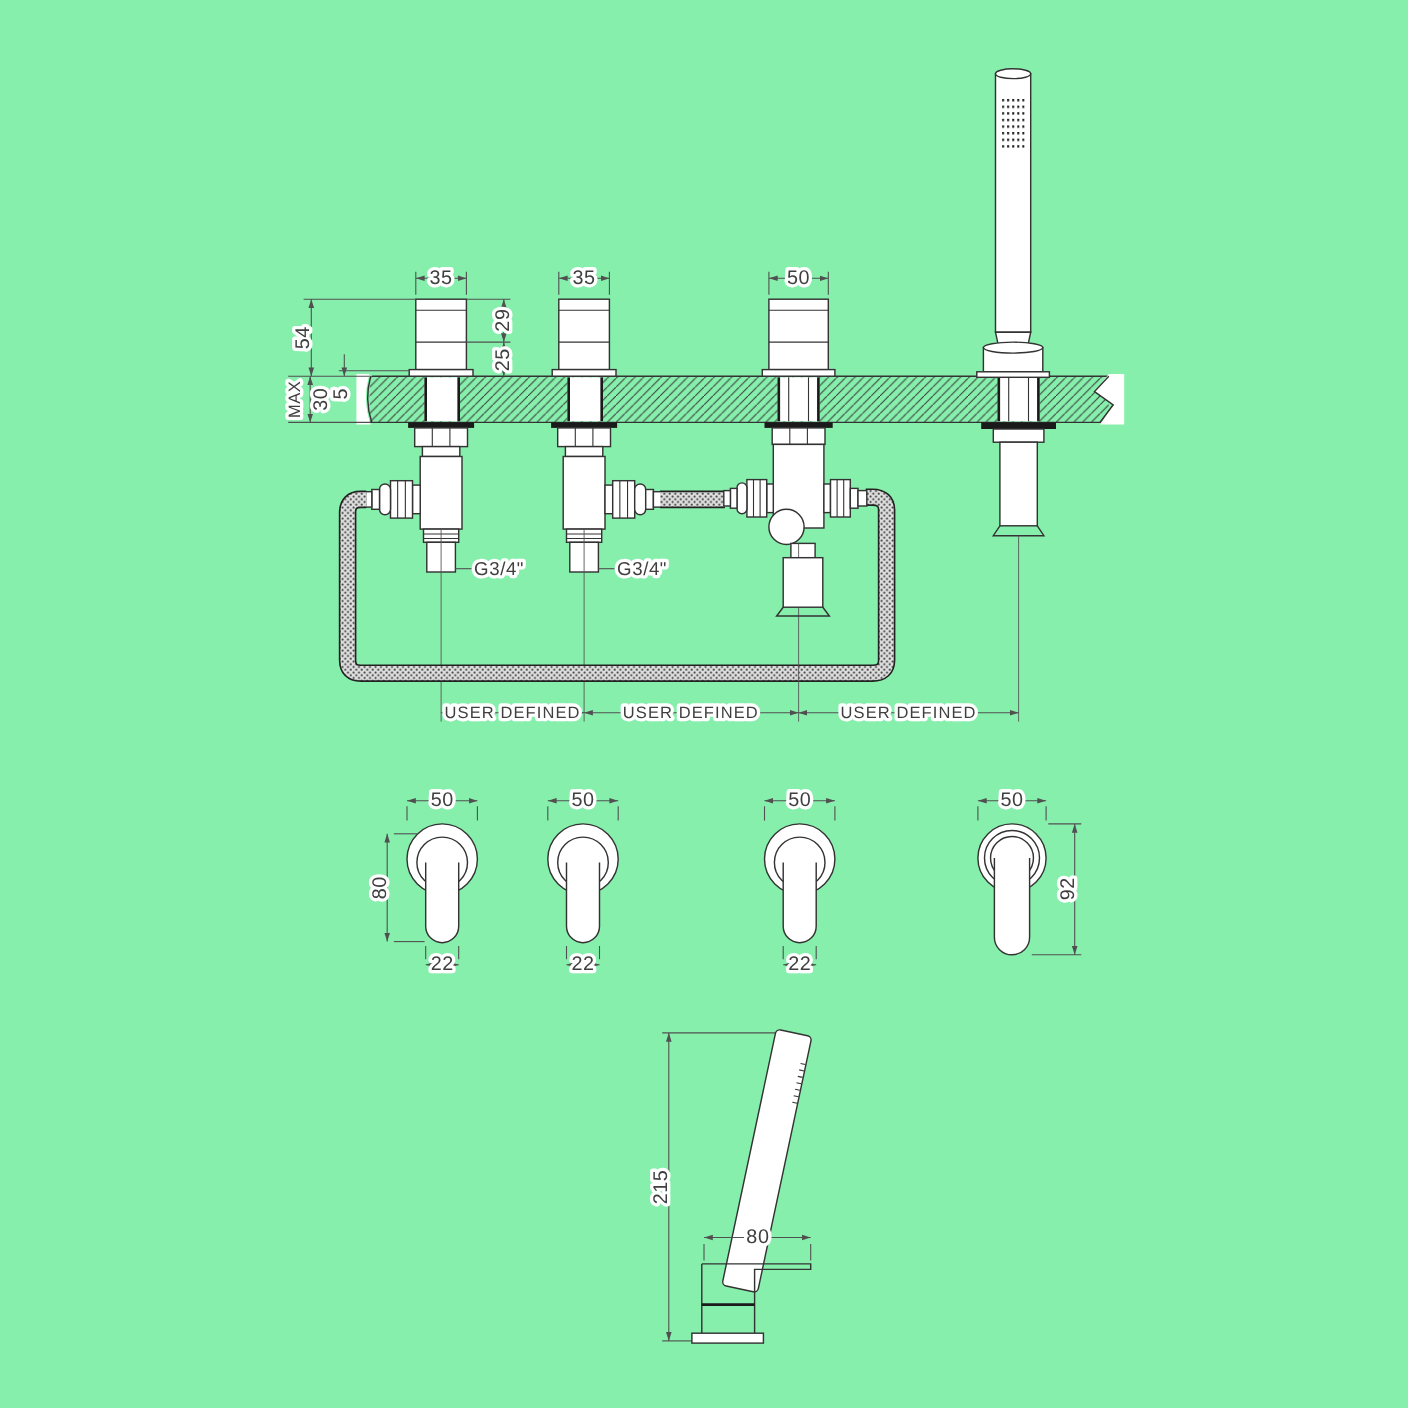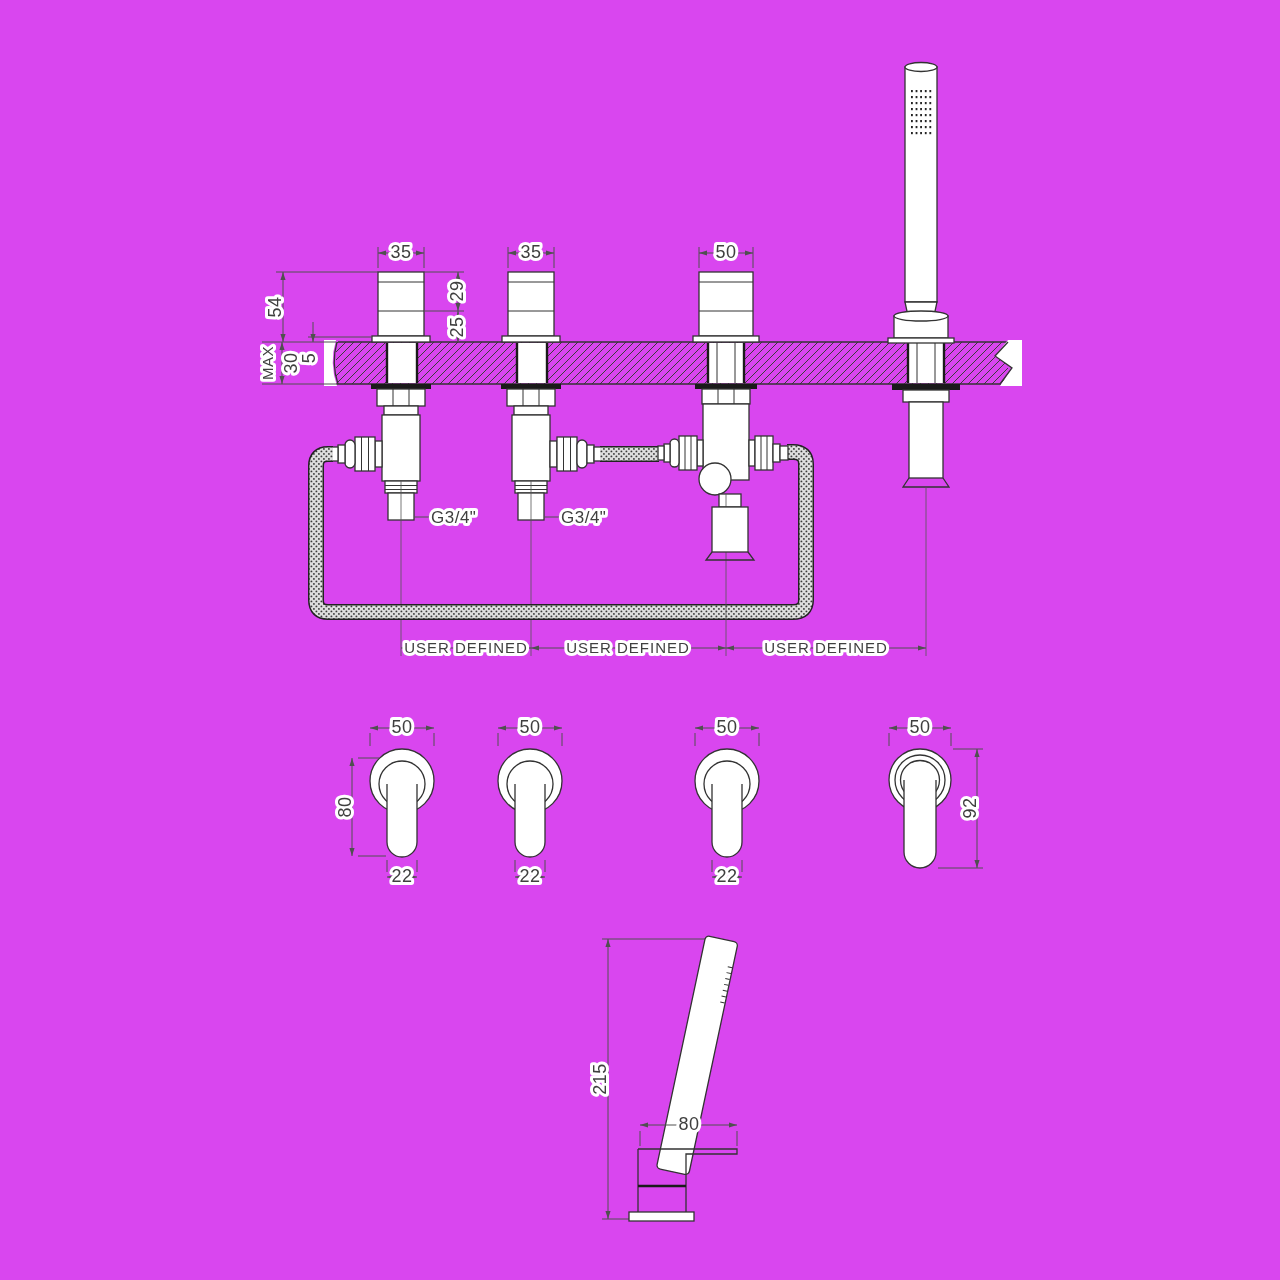--- a/index.html
+++ b/index.html
@@ -1,16 +1,16 @@
 <!DOCTYPE html>
 <html><head>
 <meta charset="utf-8">
 <style>
   html,body{margin:0;padding:0;background:#fff;}
-  .page{width:1280px;height:1280px;background:#d946ef;position:relative;overflow:hidden;}
+  .page{width:1280px;height:1280px;background:#86efac;position:relative;overflow:hidden;}
   svg{font-family:"Liberation Sans", sans-serif;}
   .o{fill:#ffffff;stroke:#333333;stroke-width:1.3;}
   .l{fill:none;stroke:#333333;stroke-width:1.3;}
   .lt{fill:none;stroke:#333333;stroke-width:1;}
   .thick{fill:none;stroke:#1a1a1a;stroke-width:2.4;}
   .dark{fill:#1a1a1a;stroke:none;}
   .cl{fill:none;stroke:#555555;stroke-width:0.8;}
   .d{fill:none;stroke:#505050;stroke-width:1;}
   .dim{font-size:18px;fill:#3f3f3f;text-anchor:middle;letter-spacing:0.5px;
        paint-order:stroke fill;stroke:#ffffff;stroke-width:6;stroke-linejoin:round;}

